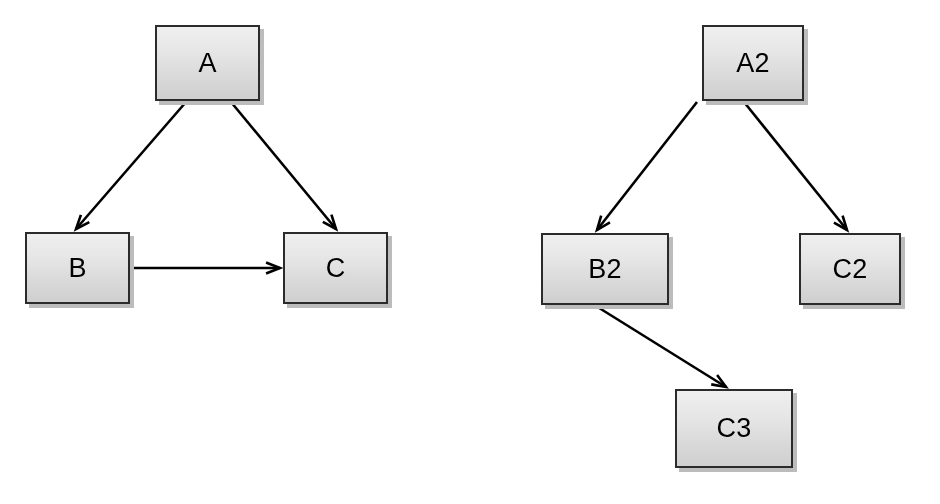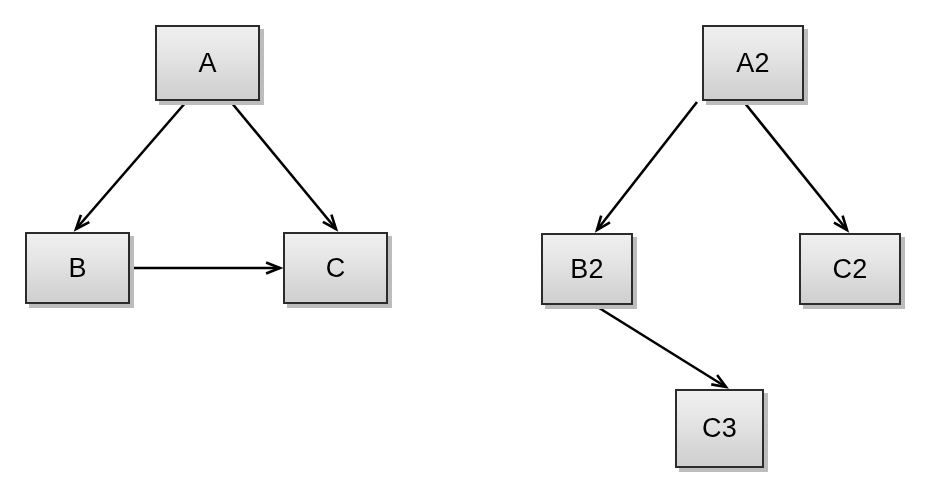--- a/index.html
+++ b/index.html
@@ -86,24 +86,24 @@
       </div>
       <div class="node" style="left: 25px; top: 232px; width: 105px; height: 72px;">
         <span class="node-label">B</span>
       </div>
       <div class="node" style="left: 283px; top: 232px; width: 105px; height: 72px;">
         <span class="node-label">C</span>
       </div>
       <div class="node" style="left: 670px; top: 25px; width: 102px; height: 76px; margin-left: 32px;">
         <span class="node-label">A2</span>
       </div>
-      <div class="node" style="left: 541px; top: 233px; width: 92px; height: 72px;">
+      <div class="node" style="left: 541px; top: 233px; width: 128px; height: 72px;">
         <span class="node-label">B2</span>
       </div>
       <div class="node" style="left: 799px; top: 233px; width: 102px; height: 72px; justify-content: center;">
         <span class="node-label">C2</span>
       </div>
-      <div class="node" style="left: 675px; top: 389px; width: 89px; height: 79px;">
+      <div class="node" style="left: 675px; top: 389px; width: 118px; height: 79px;">
         <span class="node-label">C3</span>
       </div>
     </div>
 
 </div>
 
 </body></html>

